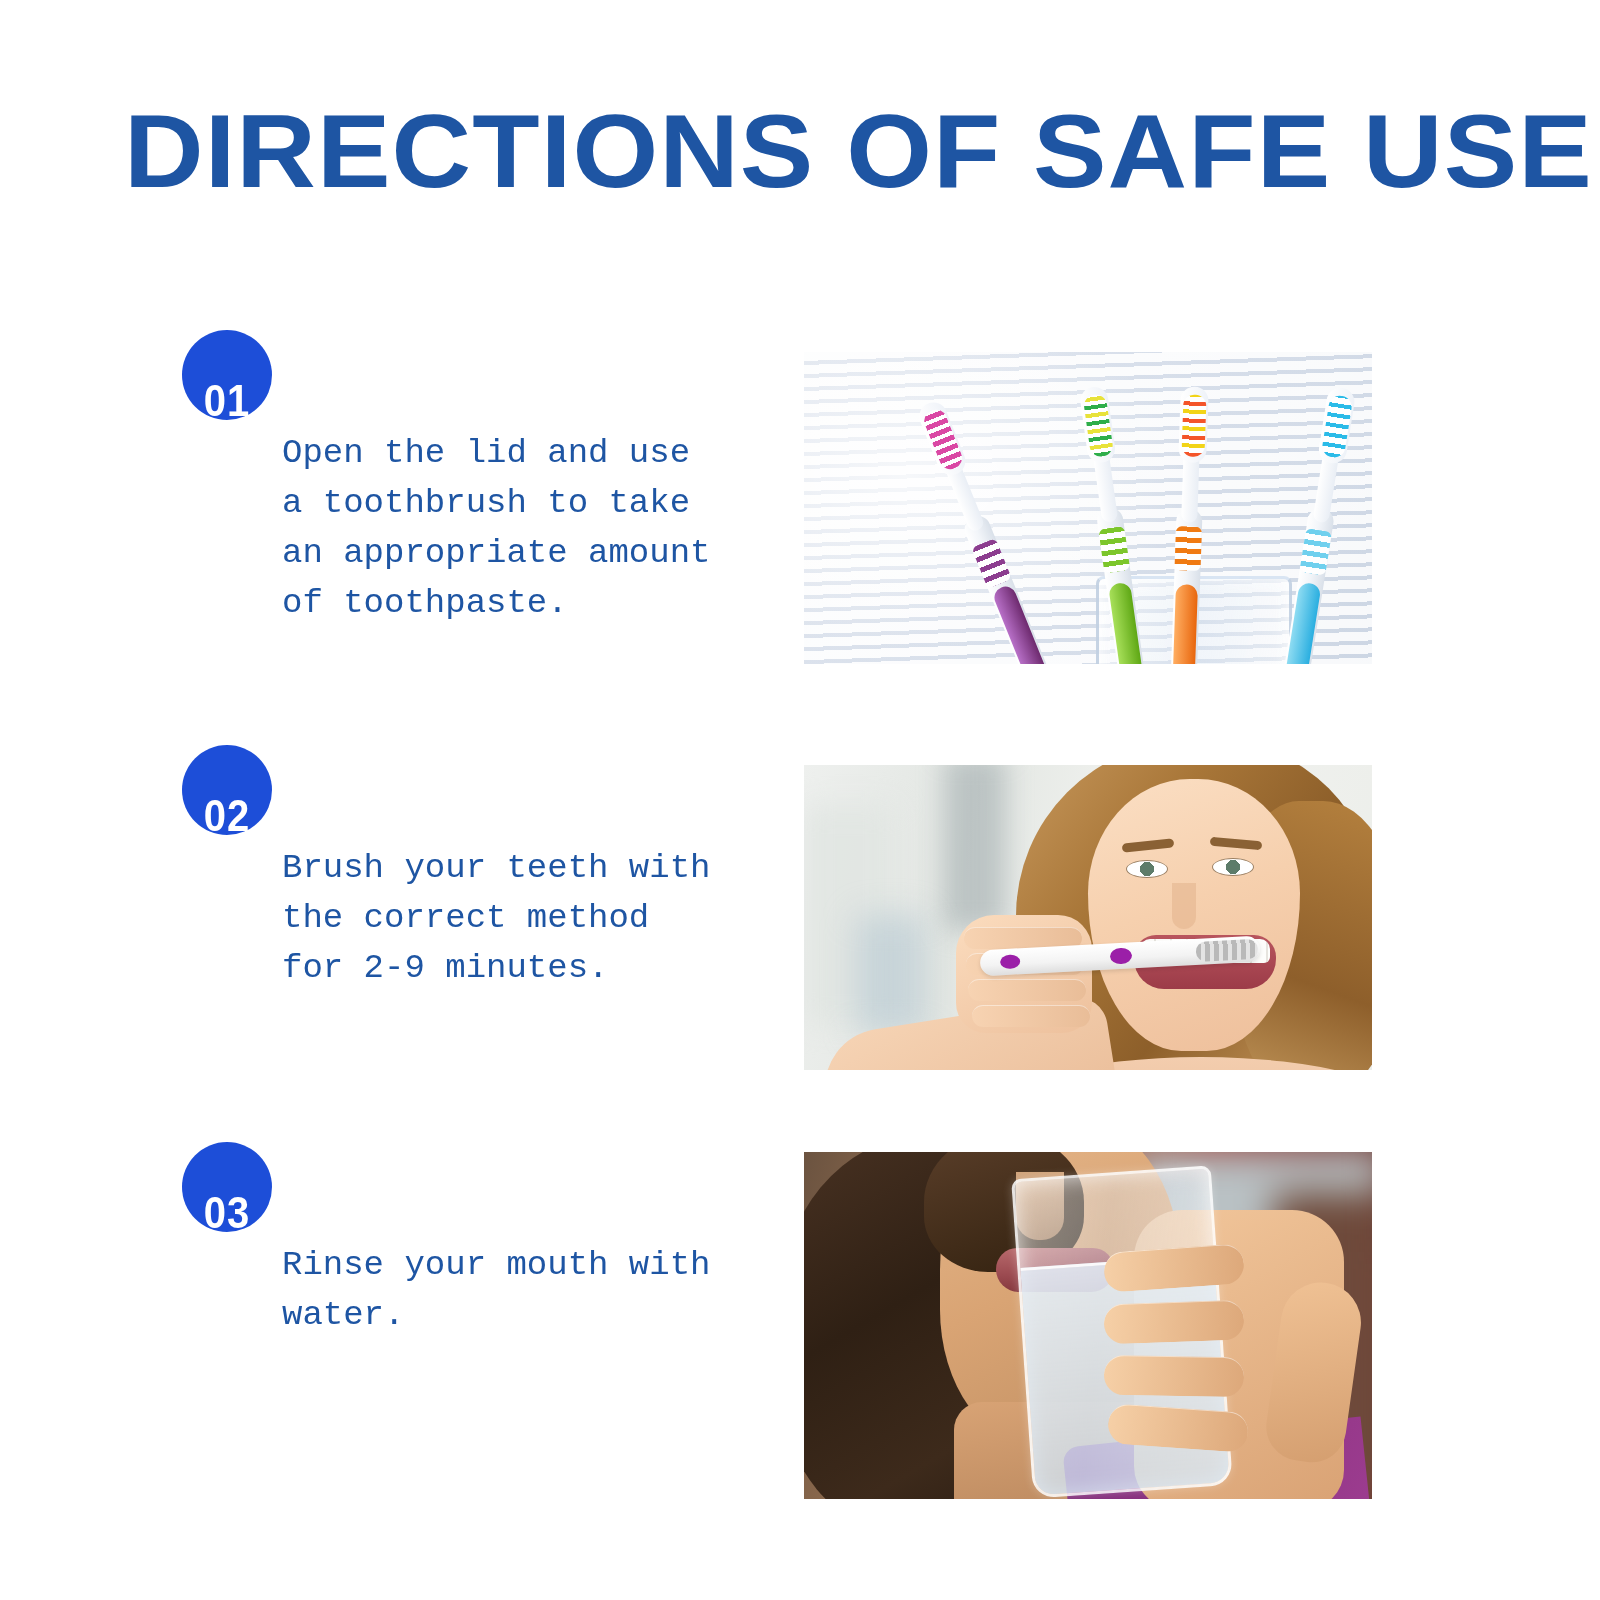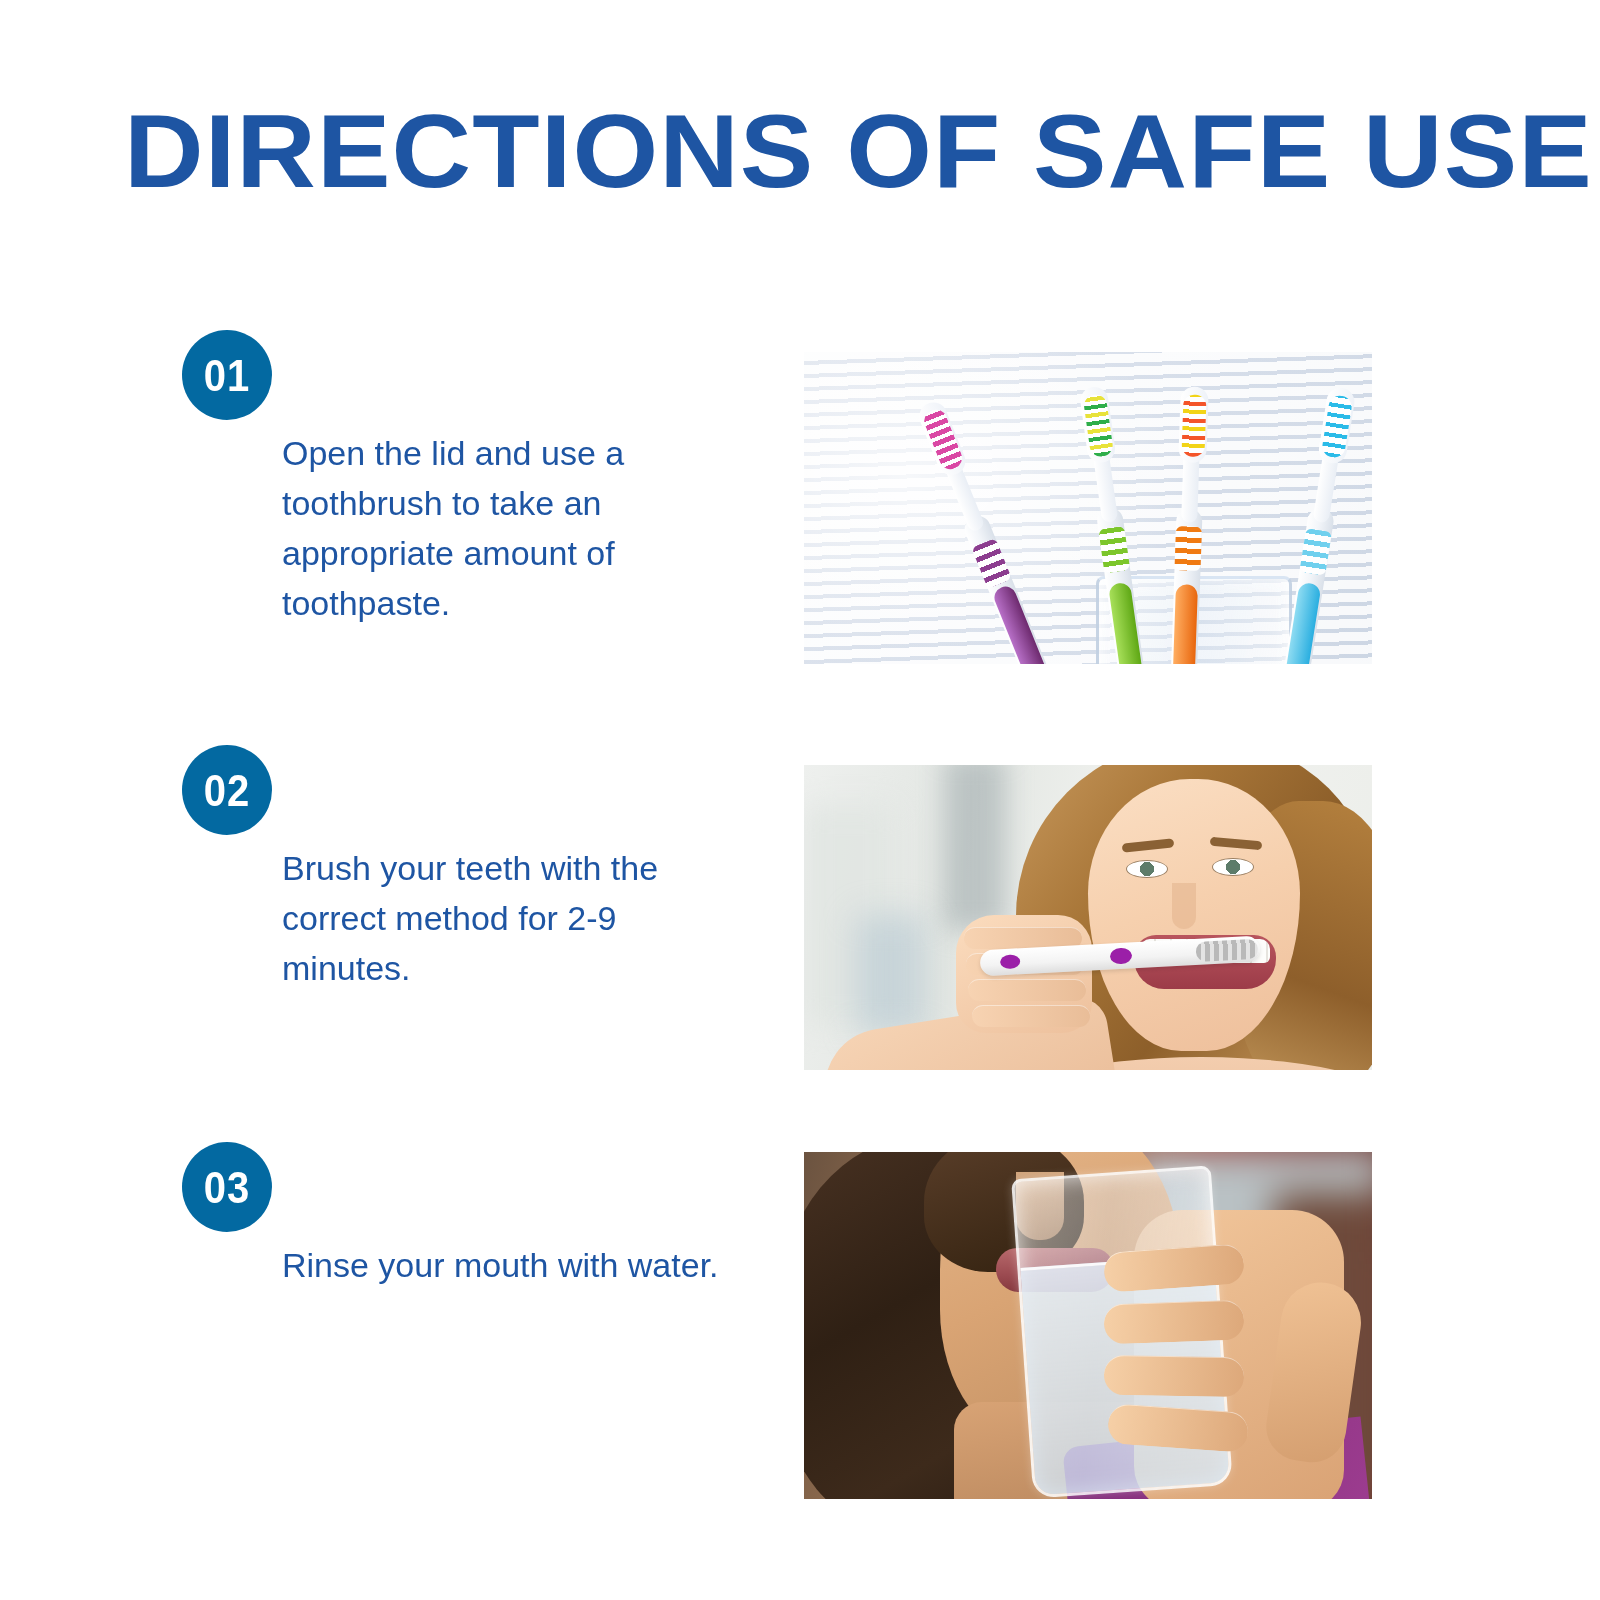--- a/index.html
+++ b/index.html
@@ -46,42 +46,42 @@
   #step-2 { top: 745px; }
   #step-3 { top: 1142px; }
 
   .badge {
     position: absolute;
     left: 182px;
     top: 0;
     width: 90px;
     height: 90px;
     border-radius: 50%;
-    background: #0369a1;
+    background: #1d4ed8;
     display: flex;
-    align-items: center;
+    align-items: flex-end;
     justify-content: center;
   }
   .badge-num {
     color: #ffffff;
     font-family: "Liberation Sans", sans-serif;
     font-weight: 700;
     font-size: 40px;
     line-height: 40px;
     letter-spacing: 1px;
     transform: scaleY(1.12);
   }
 
   .step-text {
     position: absolute;
     left: 282px;
     top: 98px;
     width: 440px;
     color: #1E55A3;
-    font-family: Liberation Sans, sans-serif;
+    font-family: Liberation Mono, monospace;
     font-weight: 400;
     font-size: 34px;
     line-height: 50px;
   }
 
   
   .photo {
     position: absolute;
     left: 804px;
     width: 568px;

